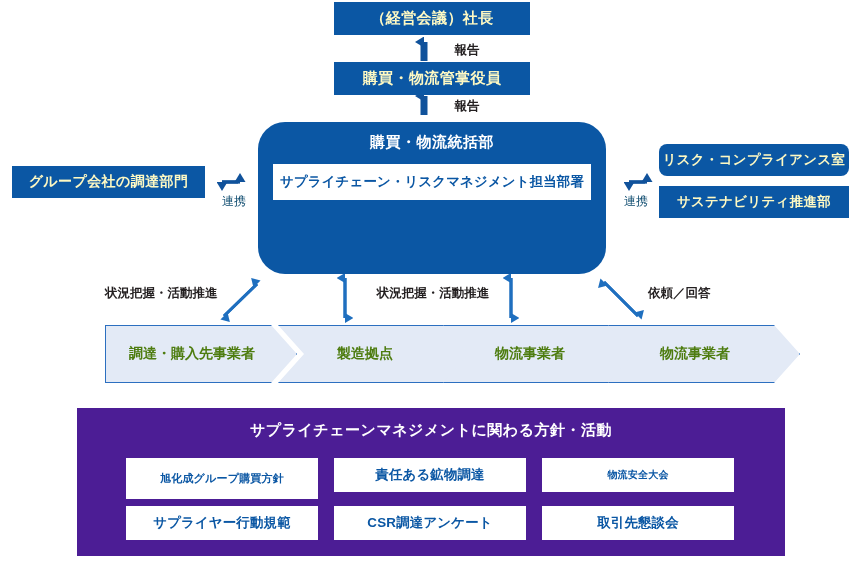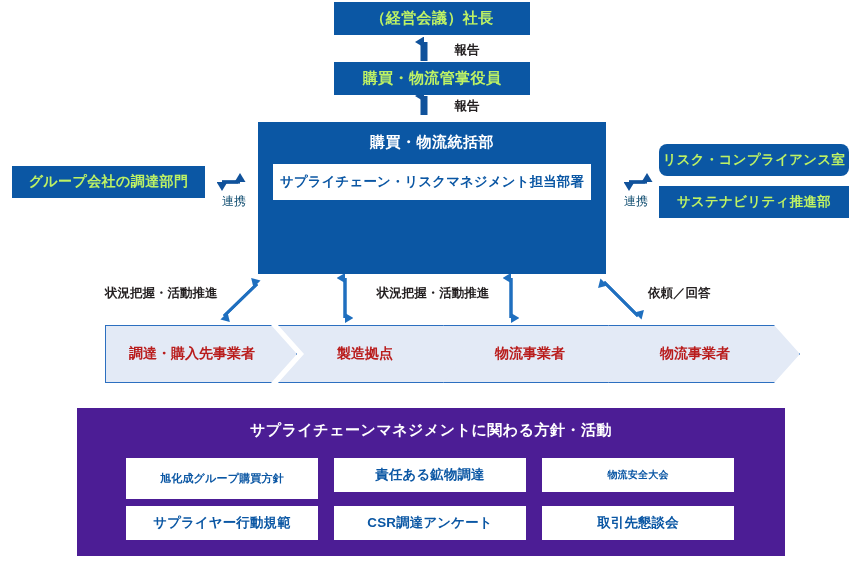--- a/index.html
+++ b/index.html
@@ -10,21 +10,21 @@
     position:relative;
     overflow:hidden;
     -webkit-font-smoothing:antialiased;
   }
   .stage{position:absolute;left:0;top:0;width:861px;height:561px;}
   .abs{position:absolute;box-sizing:border-box;}
 
   
   .bluebox{
     background:#0B57A4;
-    color:#bef264;
+    color:#fef9c3;
     font-weight:bold;
     display:flex;align-items:center;justify-content:center;
     text-align:center;
     letter-spacing:.4px;
   }
   
   .whitebox{
     background:#ffffff;
     color:#0B57A4;
     font-weight:bold;
@@ -39,21 +39,21 @@
     font-weight:bold;
     white-space:nowrap;
     display:flex;align-items:center;justify-content:center;
   }
   .lab-small{font-size:12px;font-weight:normal;color:#0c4a6e;white-space:nowrap;}
 
   
   .chev{
     background:#E3EAF6;
     border:1.4px solid #2C6FC0;
-    color:#b91c1c;
+    color:#4d7c0f;
     font-weight:bold;
     font-size:14px;
     display:flex;align-items:center;justify-content:center;
     text-align:center;
     box-sizing:border-box;
   }
   .chev.c-first{
     clip-path:polygon(0 0, calc(100% - 26px) 0, 100% 50%, calc(100% - 26px) 100%, 0 100%);
   }
   .chev.c-mid{
@@ -128,21 +128,21 @@
   </svg>
 
   <div class="abs bluebox" style="left:334px;top:2px;width:196px;height:33px;font-size:15px;">（経営会議）社長</div>
 
   <div class="abs lab" style="left:437px;top:40px;width:60px;height:20px;">報告</div>
 
   <div class="abs bluebox" style="left:334px;top:62px;width:196px;height:33px;font-size:15px;">購買・物流管掌役員</div>
 
   <div class="abs lab" style="left:437px;top:96px;width:60px;height:20px;">報告</div>
 
-  <div class="abs" style="left:258px;top:122px;width:348px;height:152px;background:#0B57A4;">
+  <div class="abs" style="left:258px;top:122px;width:348px;height:152px;background:#0B57A4;border-radius:27px;">
 
     <div style="color:#ffffff;font-weight:bold;font-size:15px;text-align:center;padding-top:11px;letter-spacing:.5px;">購買・物流統括部</div>
 
     <div class="whitebox" style="position:absolute;left:15px;top:42px;width:318px;height:36px;font-size:13.4px;">サプライチェーン・リスクマネジメント担当部署</div>
 
   </div>
 
   <div class="abs bluebox" style="left:12px;top:166px;width:193px;height:32px;font-size:14px;">グループ会社の調達部門</div>
   <div class="abs lab-small" style="left:206px;top:192px;width:56px;height:18px;display:flex;align-items:center;justify-content:center;">連携</div>
 

